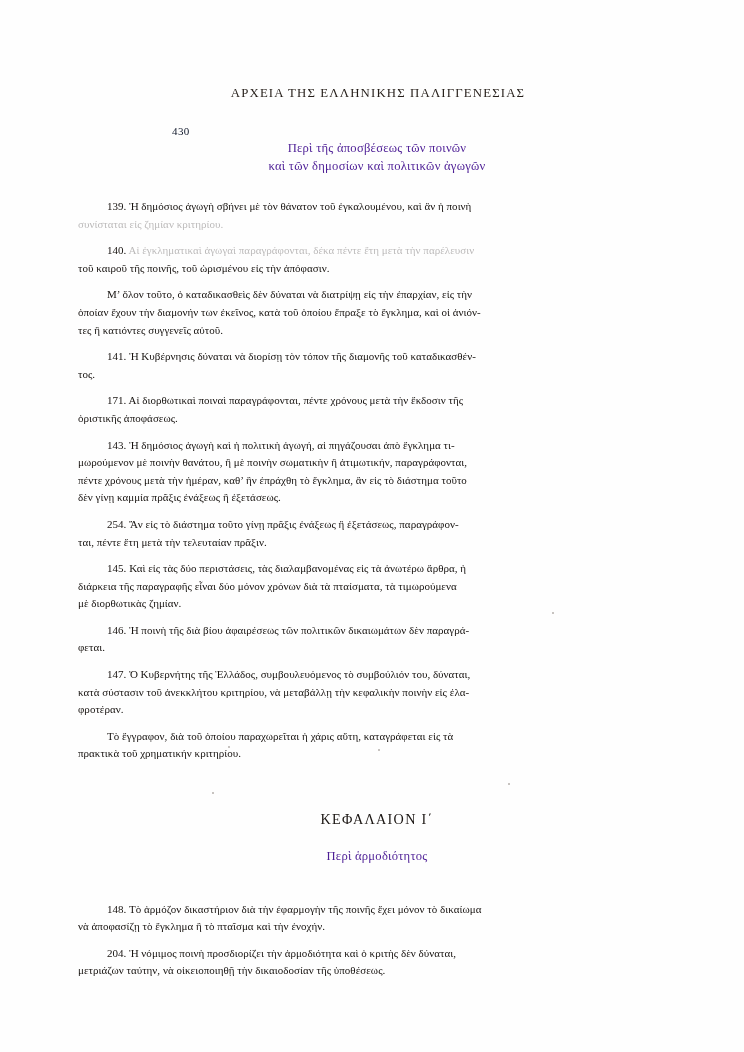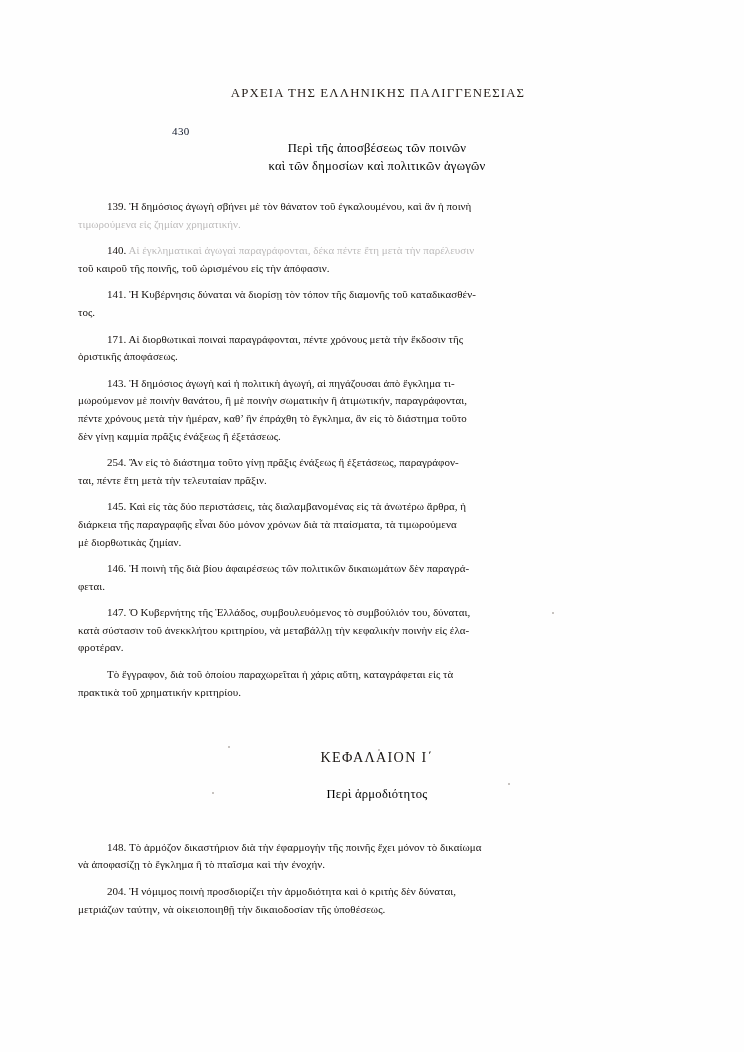--- a/index.html
+++ b/index.html
@@ -65,21 +65,21 @@
     letter-spacing: 1.3px;
     color: #1a1512;
     margin-top: 0;
   }
   .chapter-title.first { margin-top: 6px; }
 
   .chapter-subtitle {
     text-align: center;
     font-size: 12.6px;
     line-height: 17.5px;
-    color: #000000;
+    color: #4c1d95;
     margin-top: 20px;
     letter-spacing: 0.25px;
   }
   .chapter-subtitle .ln { display: block; }
 
   .para {
     font-size: 11px;
     line-height: 17.6px;
     color: #16120f;
     margin-top: 9px;
@@ -133,28 +133,33 @@
 
     <div class="chapter-subtitle">
       <span class="ln">Περὶ τῆς ἀποσβέσεως τῶν ποινῶν</span>
       <span class="ln">καὶ τῶν δημοσίων καὶ πολιτικῶν ἀγωγῶν</span>
     </div>
 
     <div class="gap-sm"></div>
 
     <div class="para">
       <span class="ln indent"><span class="num">139.</span> <span>Ἡ δημόσιος ἀγωγὴ σβήνει μὲ τὸν θάνατον τοῦ ἐγκαλουμένου, καὶ ἂν ἡ ποινὴ</span></span>
-      <span class="ln"><span class="faded">τιμωρούμενα εἰς ζημίαν χρηματικήν.</span></span>
+      <span class="ln"><span class="faded">συνίσταται εἰς ζημίαν κριτηρίου.</span></span>
     </div>
 
     <div class="para">
       <span class="ln indent"><span class="num">140.</span> <span class="faded">Αἱ ἐγκληματικαὶ ἀγωγαὶ παραγράφονται, δέκα πέντε ἔτη μετὰ τὴν παρέλευσιν</span></span>
       <span class="ln"><span>τοῦ καιροῦ τῆς ποινῆς, τοῦ ὡρισμένου εἰς τὴν ἀπόφασιν.</span></span>
     </div>
 
+    <div class="para">
+      <span class="ln indent">Μ’ ὅλον τοῦτο, ὁ καταδικασθεὶς δὲν δύναται νὰ διατρίψῃ εἰς τὴν ἐπαρχίαν, εἰς τὴν</span>
+      <span class="ln">ὁποίαν ἔχουν τὴν διαμονήν των ἐκεῖνος, κατὰ τοῦ ὁποίου ἔπραξε τὸ ἔγκλημα, καὶ οἱ ἀνιόν-</span>
+      <span class="ln">τες ἢ κατιόντες συγγενεῖς αὐτοῦ.</span>
+    </div>
 
     <div class="para">
       <span class="ln indent"><span class="num">141.</span> <span>Ἡ Κυβέρνησις δύναται νὰ διορίσῃ τὸν τόπον τῆς διαμονῆς τοῦ καταδικασθέν-</span></span>
       <span class="ln">τος.</span>
     </div>
 
     <div class="para">
       <span class="ln indent"><span class="num">171.</span> <span>Αἱ διορθωτικαὶ ποιναὶ παραγράφονται, πέντε χρόνους μετὰ τὴν ἔκδοσιν τῆς</span></span>
       <span class="ln">ὁριστικῆς ἀποφάσεως.</span>
     </div>

